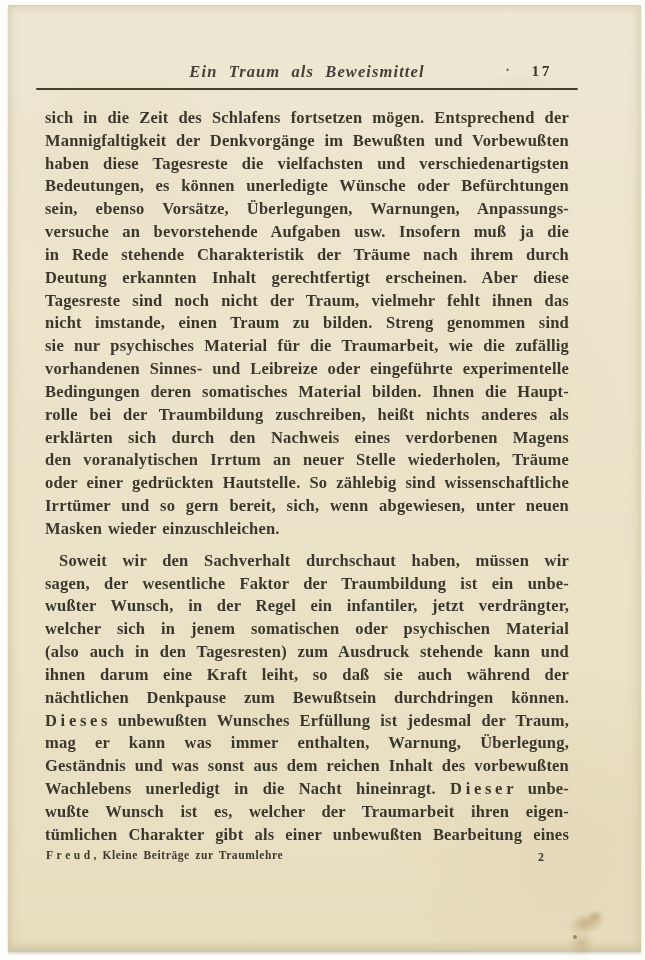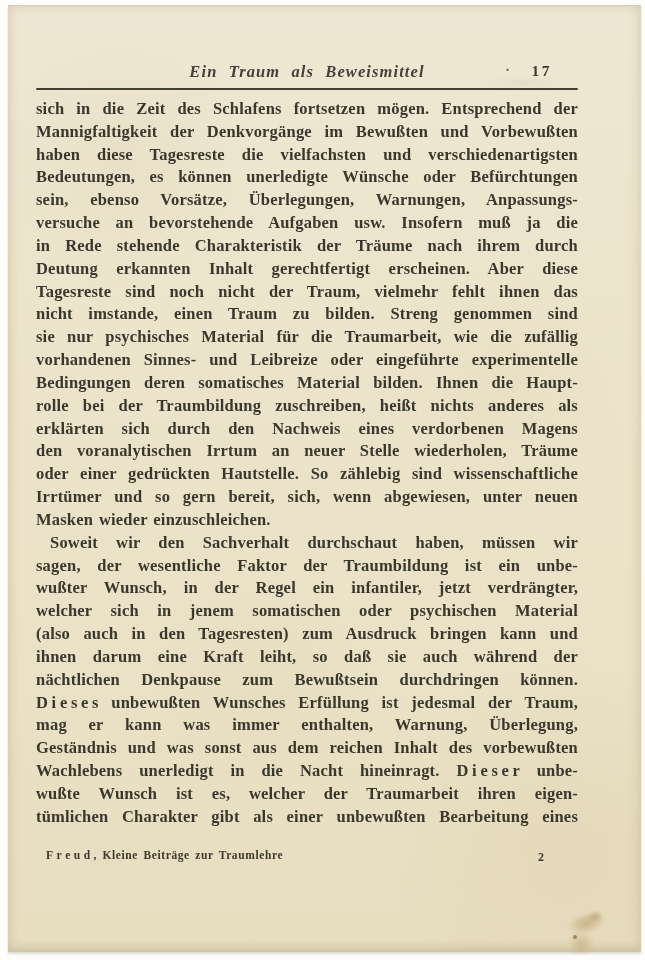--- a/index.html
+++ b/index.html
@@ -43,21 +43,21 @@
   .rule{
     position:absolute;left:28px;top:82px;width:542px;height:2.2px;
     background:#433f32;border-radius:1px;
   }
   
   .bodytext{
     position:absolute;left:28px;top:92px;width:542px;
     font-size:16.5px;line-height:22.83px;
     letter-spacing:0.2px;word-spacing:1.5px;color:#3a372c;
   }
-  .para{margin:0;padding:0;}
+  .para{margin:9px;padding:0;}
   .ln{display:block;text-align:justify;text-align-last:justify;white-space:normal;}
   .ln.short{text-align-last:left;}
   .ln.ind{text-indent:14px;}
   
   .footer{position:absolute;left:28px;top:843px;width:542px;height:16px;}
   .sig{
     position:absolute;left:10px;top:0;
     font-size:11.5px;letter-spacing:0.6px;word-spacing:2px;color:#3c392e;
   }
   .sheet{position:absolute;right:34px;top:1px;font-size:12px;color:#3c392e;}
@@ -114,21 +114,21 @@
         <span class="ln">den voranalytischen Irrtum an neuer Stelle wiederholen, Träume</span>
         <span class="ln">oder einer gedrückten Hautstelle. So zählebig sind wissenschaftliche</span>
         <span class="ln">Irrtümer und so gern bereit, sich, wenn abgewiesen, unter neuen</span>
         <span class="ln short">Masken wieder einzuschleichen.</span>
       </p>
       <p class="para">
         <span class="ln ind">Soweit wir den Sachverhalt durchschaut haben, müssen wir</span>
         <span class="ln">sagen, der wesentliche Faktor der Traumbildung ist ein unbe-</span>
         <span class="ln">wußter Wunsch, in der Regel ein infantiler, jetzt verdrängter,</span>
         <span class="ln">welcher sich in jenem somatischen oder psychischen Material</span>
-        <span class="ln">(also auch in den Tagesresten) zum Ausdruck bringen kann und</span>
+        <span class="ln">(also auch in den Tagesresten) zum Ausdruck stehende kann und</span>
         <span class="ln">ihnen darum eine Kraft leiht, so daß sie auch während der</span>
         <span class="ln">nächtlichen Denkpause zum Bewußtsein durchdringen können.</span>
         <span class="ln">D i e s e s unbewußten Wunsches Erfüllung ist jedesmal der Traum,</span>
         <span class="ln">mag er kann was immer enthalten, Warnung, Überlegung,</span>
         <span class="ln">Geständnis und was sonst aus dem reichen Inhalt des vorbewußten</span>
         <span class="ln">Wachlebens unerledigt in die Nacht hineinragt. D i e s e r unbe-</span>
         <span class="ln">wußte Wunsch ist es, welcher der Traumarbeit ihren eigen-</span>
         <span class="ln">tümlichen Charakter gibt als einer unbewußten Bearbeitung eines</span>
       </p>
     </div>

